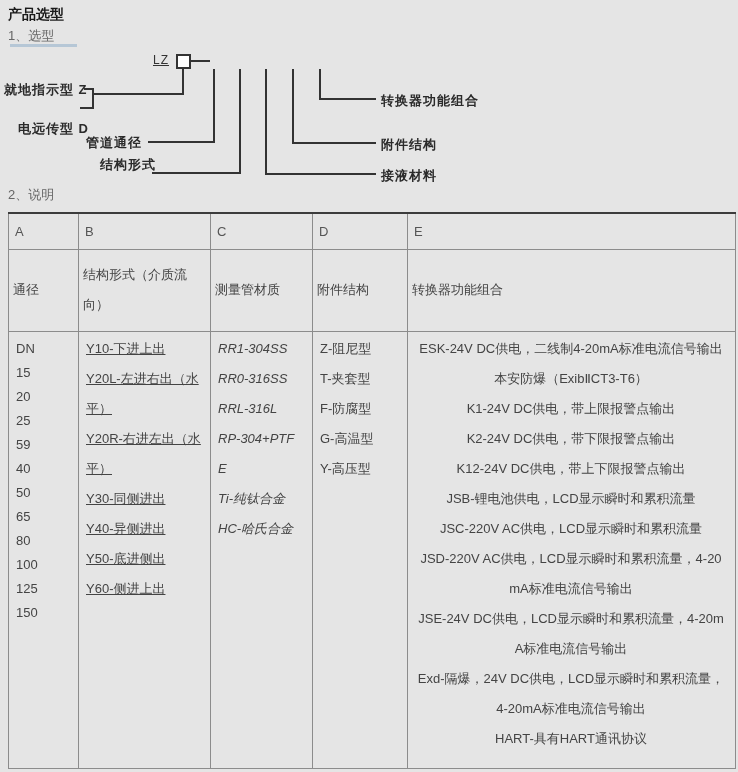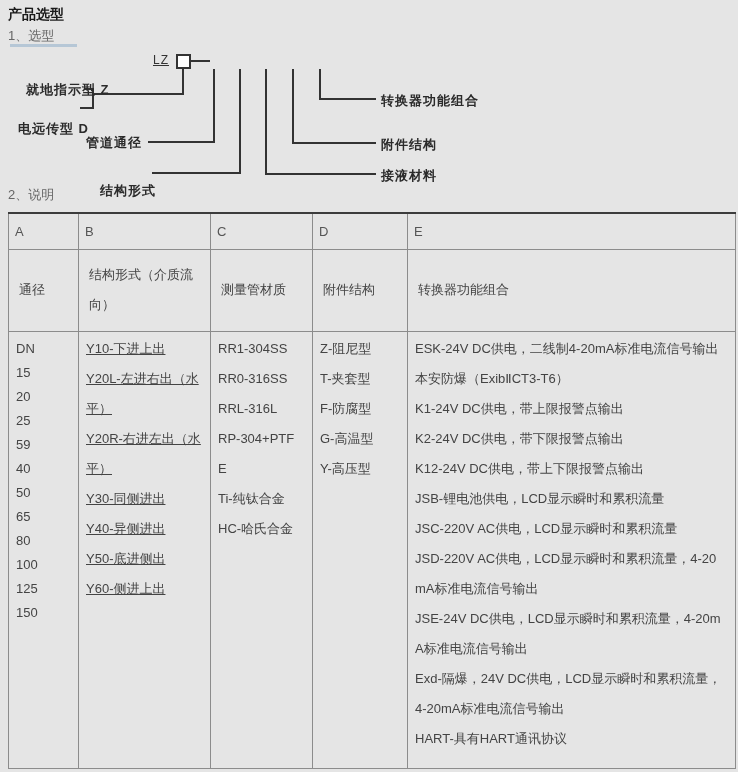--- a/index.html
+++ b/index.html
@@ -16,44 +16,44 @@
 
   
   .diagram { position:absolute; left:0; top:0; width:738px; height:212px; }
   .dline { position:absolute; background:var(--line,#333); }
   .hline { height:2px; }
   .vline { width:2px; }
   .lz-box { position:absolute; left:176px; top:54px; width:15px; height:15px; border:2px solid var(--line,#333); background:#fff; }
   .lz-text { position:absolute; left:153px; top:53px; font-size:12px; color:#333; letter-spacing:1px;text-decoration:underline; }
   .code-letters { position:absolute; left:209px; top:49px; font-size:18px; color:#333; word-spacing:1px; white-space:nowrap; }
   .dlabel { position:absolute; font-size:13px; font-weight:bold; color:#2b2b2b; letter-spacing:1px; white-space:nowrap; }
-  .lab-local  { left:26px;  top:81px; }
+  .lab-local  { left:4px;  top:81px; }
   .lab-remote { left:18px;  top:120px; }
   .lab-pipe   { left:86px;  top:134px; }
-  .lab-struct { left:100px; top:182px; }
+  .lab-struct { left:100px; top:156px; }
   .lab-conv   { left:381px; top:92px; }
   .lab-acc    { left:381px; top:136px; }
   .lab-mat    { left:381px; top:167px; }
 
   
   table.spec { position:absolute; left:8px; top:212px; width:727px; table-layout:fixed;
     border-collapse:collapse; font-size:13px; color:#444;
     border:1px solid var(--border,#8c8c8c); border-top:2px solid var(--borderTop,#3c3c3c); }
   table.spec td { border:1px solid var(--border,#8c8c8c); vertical-align:middle; }
   tr.r1 { height:36px; }
   tr.r1 td { padding-left:6px; color:#555; }
   tr.r2 { height:82px; }
-  tr.r2 td { padding:0 10px 0 10px; line-height:30px; }
+  tr.r2 td { padding:0 10px 0 4px; line-height:30px; }
   tr.r3 { height:437px; }
   tr.r3 td { vertical-align:top; padding:0;margin-left:45px; }
   .list { padding:2px 8px 0 7px; line-height:30px; word-break:break-all; }
   .list-a { padding-top:5px; line-height:24px; }
   .cell-b .list { padding-right:4px;text-decoration:underline; }
-  .cell-c .list { padding-right:14px; }
-  .cell-e .list { padding-right:8px; }
+  .cell-c .list { padding-right:14px;font-style:italic; }
+  .cell-e .list { padding-right:8px;text-align:center; }
   .line { display:block; }
 </style>
 </head>
 <body>
 
 <div class="page">
 
   <div class="doc-title">产品选型</div>
   <div class="section-label sec1">1、选型</div>
   <div class="accent-bar"></div>

